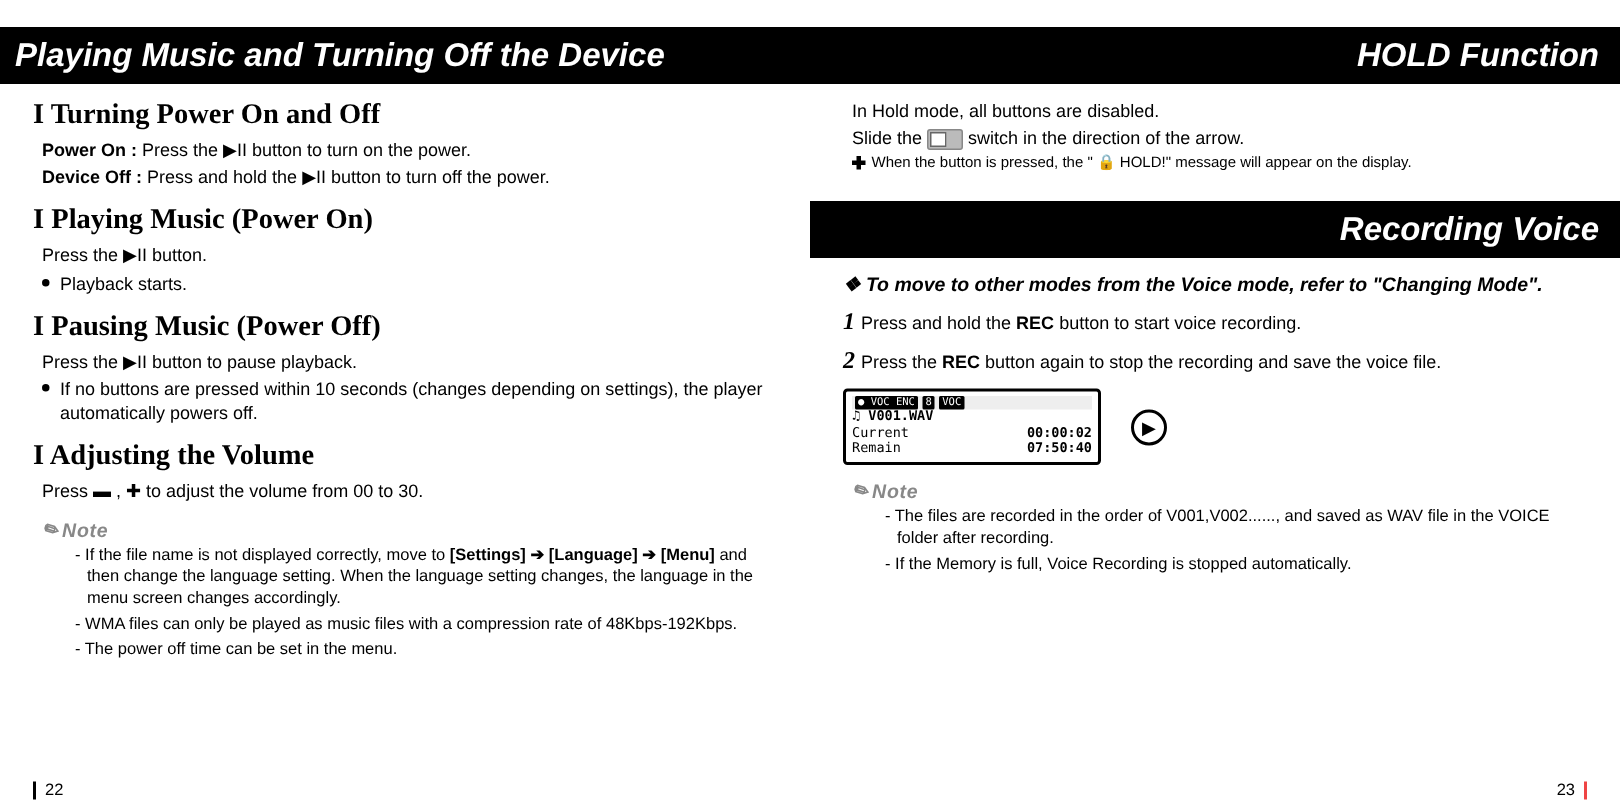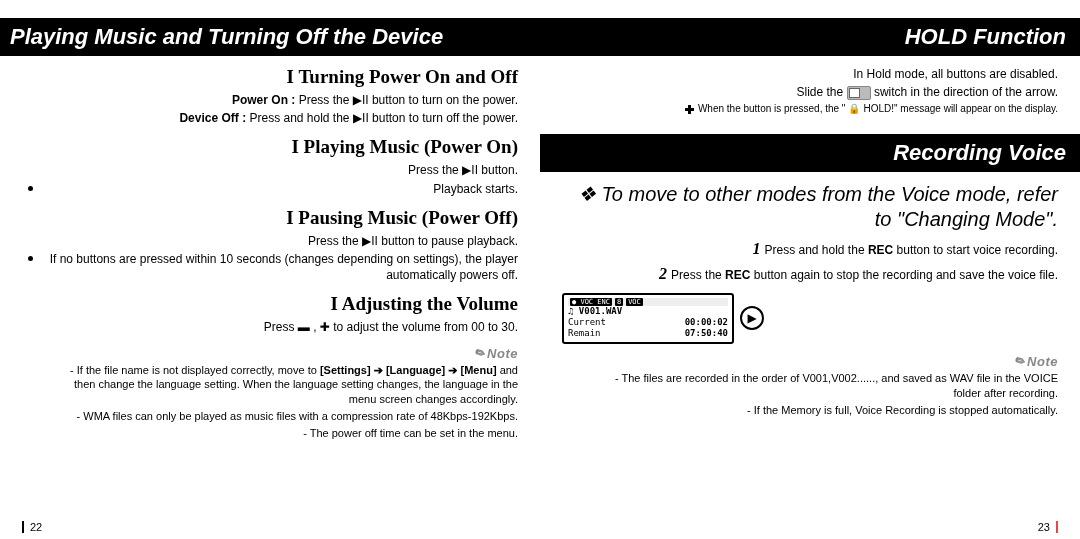--- a/index.html
+++ b/index.html
@@ -15,21 +15,20 @@
   .page {
     display: flex;
     width: 100%;
     height: 100%;
   }
   .col {
     width: 50%;
     box-sizing: border-box;
     padding: 0 22px 8px 22px;
     position: relative;
-    text-align: right;
   }
   .col-left { border-right: none; }
   .black-bar {
     background: #000;
     color: #fff;
     font-weight: bold;
     font-style: italic;
     display: flex;
     align-items: center;
     padding: 6px 10px;
@@ -112,37 +111,37 @@
     margin-right: 4px;
     vertical-align: middle;
   }
   .cross::before, .cross::after {
     content: "";
     position: absolute;
     background: #000;
   }
   .cross::before { left: 3px; top: 0; width: 3px; height: 9px; }
   .cross::after  { left: 0; top: 3px; width: 9px; height: 3px; }
-  .aster { font-size: 20px; font-weight: normal; font-style: italic; margin: 6px 0; line-height:1.25; }
+  .aster { font-size: 13px; font-weight: bold; font-style: italic; margin: 6px 0; line-height:1.25; }
   .num-step {
     margin: 4px 0 2px 0;
     line-height: 1.35;
   }
   .num-step .n {
     font-family: "Times New Roman", serif;
     font-style: italic;
     font-weight: bold;
     font-size: 16px;
     margin-right: 4px;
   }
   
   .recorder {
     display: flex;
     align-items: center;
-    gap: 6px;
+    gap: 20px;
     margin: 8px 0 2px 0;
   }
   .lcd {
     width: 160px;
     background: #fff;
     border: 2px solid #000;
     border-radius: 3px;
     padding: 3px 4px;
     font-family: monospace;
     font-size: 9px;

